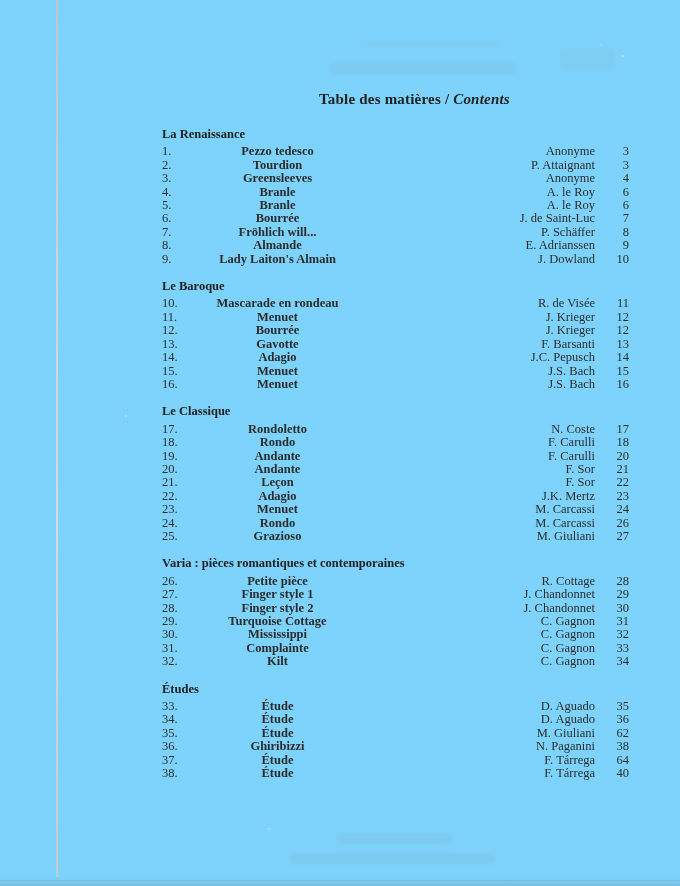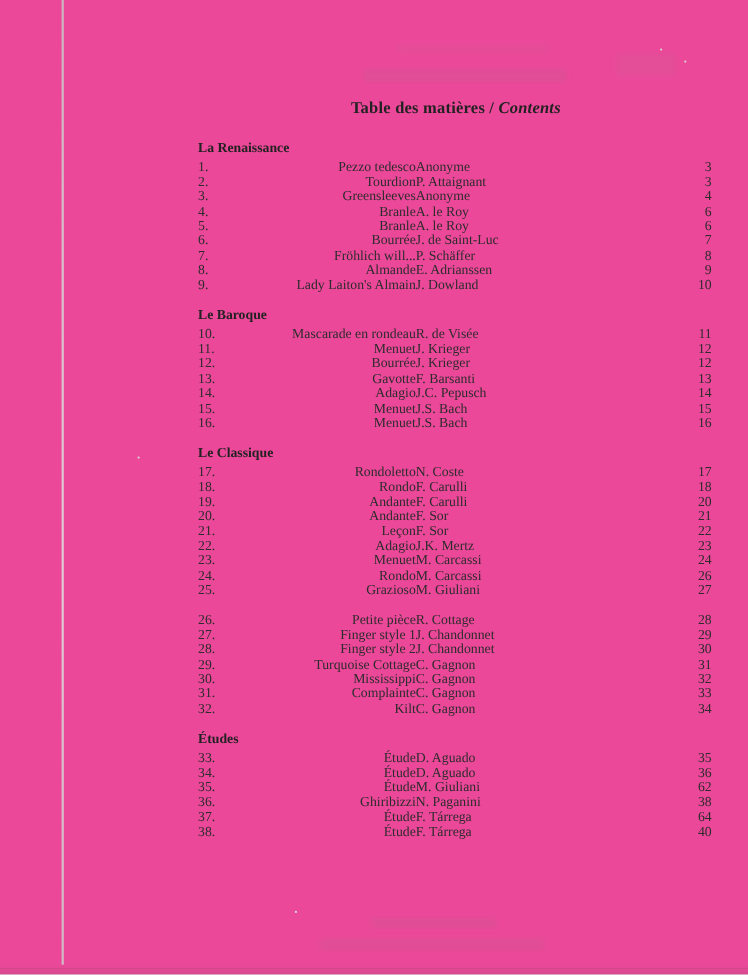--- a/index.html
+++ b/index.html
@@ -4,21 +4,21 @@
 <style>
   html, body {
     margin: 0;
     padding: 0;
     background: #e8e8e8;
   }
   .scan-page {
     position: relative;
     width: 680px;
     height: 886px;
-    background: #ec4899;
+    background: #7dd3fc;
     overflow: hidden;
     font-family: "Liberation Serif", serif;
     color: #282828;
   }
   
   .scan-edge-line {
     position: absolute;
     left: 56px;
     top: 0;
     width: 2px;
@@ -72,42 +72,42 @@
     font-weight: bold;
     letter-spacing: 0.2px;
     white-space: nowrap;
     color: #222;
   }
   .doc-title .italic-part { font-style: italic; }
   
   .toc {
     position: absolute;
     top: 128px;
-    left: 180px;
+    left: 162px;
     width: 467px;
   }
   .toc-section { margin: 14px 0 0 0; }
   .toc-section:first-child { margin-top: 0; }
   .sec-heading {
     margin: 0 0 4px 0;
     font-size: 12.5px;
     font-weight: bold;
     line-height: 13.4px;
     color: #222;
   }
   .row {
     display: grid;
     grid-template-columns: 33px 165px 1fr 34px;
     font-size: 12.5px;
     line-height: 13.4px;
     color: #2c2c2c;
   }
   .c-num   { text-align: left; }
-  .c-title { text-align: right; }
-  .c-composer { text-align: left; }
+  .c-title { text-align: center; font-weight: bold; }
+  .c-composer { text-align: right; }
   .c-page  { text-align: right; }
 </style>
 </head>
 <body>
 
 <div class="scan-page">
 
   <div class="scan-edge-line"></div>
   <div class="ghost ghost-top-a"></div>
   <div class="ghost ghost-top-b"></div>
@@ -277,20 +277,21 @@
           <span class="c-page">26</span>
         </div>
         <div class="row">
           <span class="c-num">25.</span>
           <span class="c-title">Grazioso</span>
           <span class="c-composer">M. Giuliani</span>
           <span class="c-page">27</span>
         </div>
       </section>
       <section class="toc-section">
+        <h2 class="sec-heading">Varia : pièces romantiques et contemporaines</h2>
         <div class="row">
           <span class="c-num">26.</span>
           <span class="c-title">Petite pièce</span>
           <span class="c-composer">R. Cottage</span>
           <span class="c-page">28</span>
         </div>
         <div class="row">
           <span class="c-num">27.</span>
           <span class="c-title">Finger style 1</span>
           <span class="c-composer">J. Chandonnet</span>

